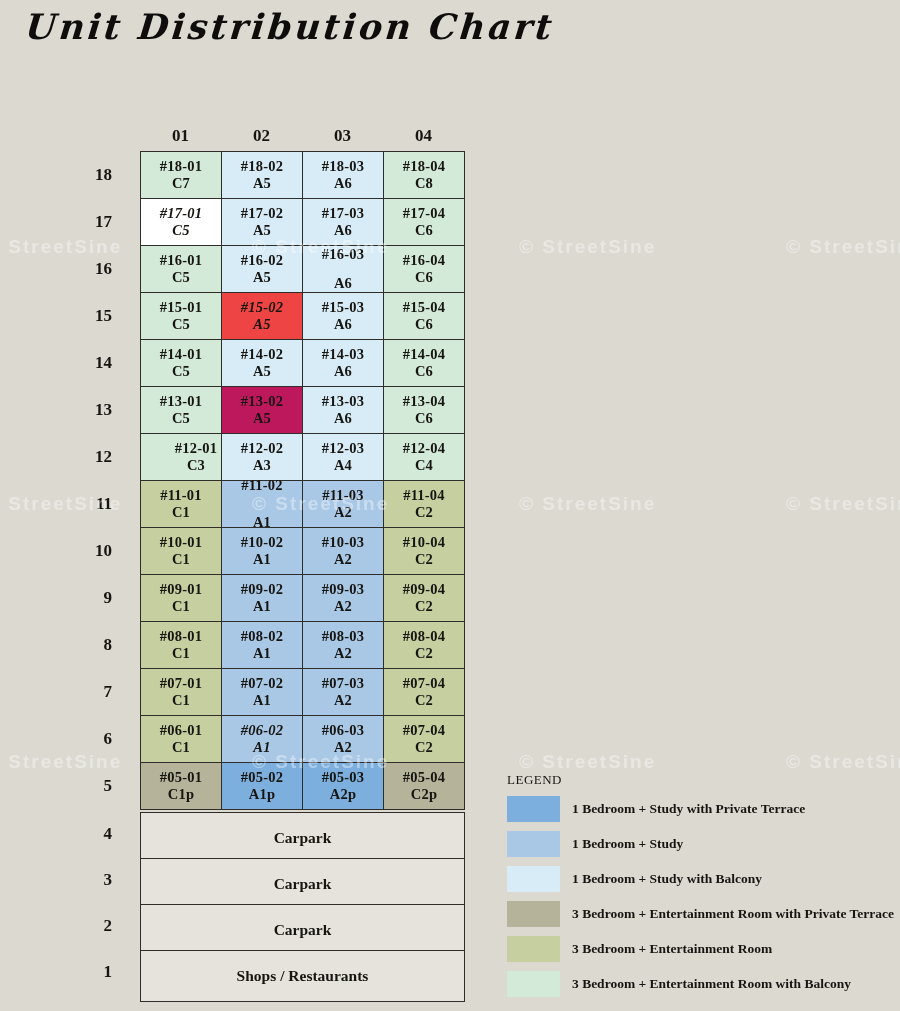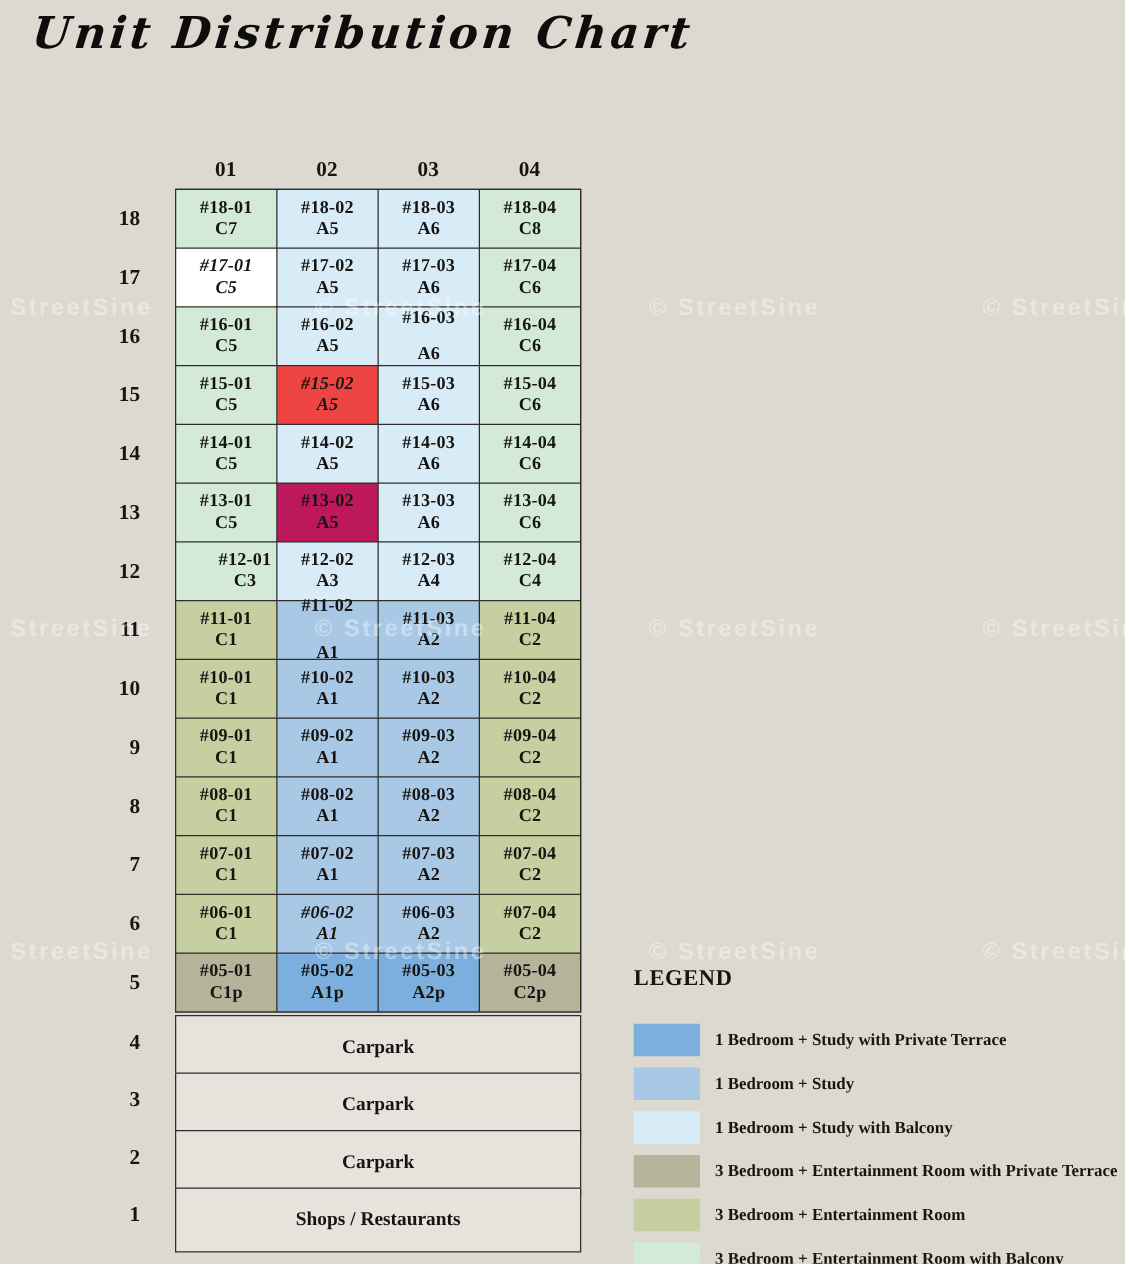--- a/index.html
+++ b/index.html
@@ -48,22 +48,22 @@
   .span-row{
     position:absolute;left:140px;width:325px;height:52px;
     box-sizing:border-box;
     background:#e5e3db;
     border:1.5px solid #2e2d29;
     display:flex;align-items:center;justify-content:center;
     font-weight:700;font-size:15.5px;
   }
   .legend{position:absolute;left:507px;top:772px;}
   .legend-heading{
-    font-weight:700;font-size:18px;letter-spacing:0.5px;
-    margin-bottom:26px;
+    font-weight:400;font-size:13px;letter-spacing:0.5px;
+    margin-bottom:8px;
   }
   .legend-item{
     display:flex;align-items:center;
     height:26px;margin-bottom:9px;
   }
   .legend-swatch{
     width:53px;height:26px;margin-right:12px;flex:none;
   }
   .legend-label{
     font-weight:700;font-size:13.5px;white-space:nowrap;

